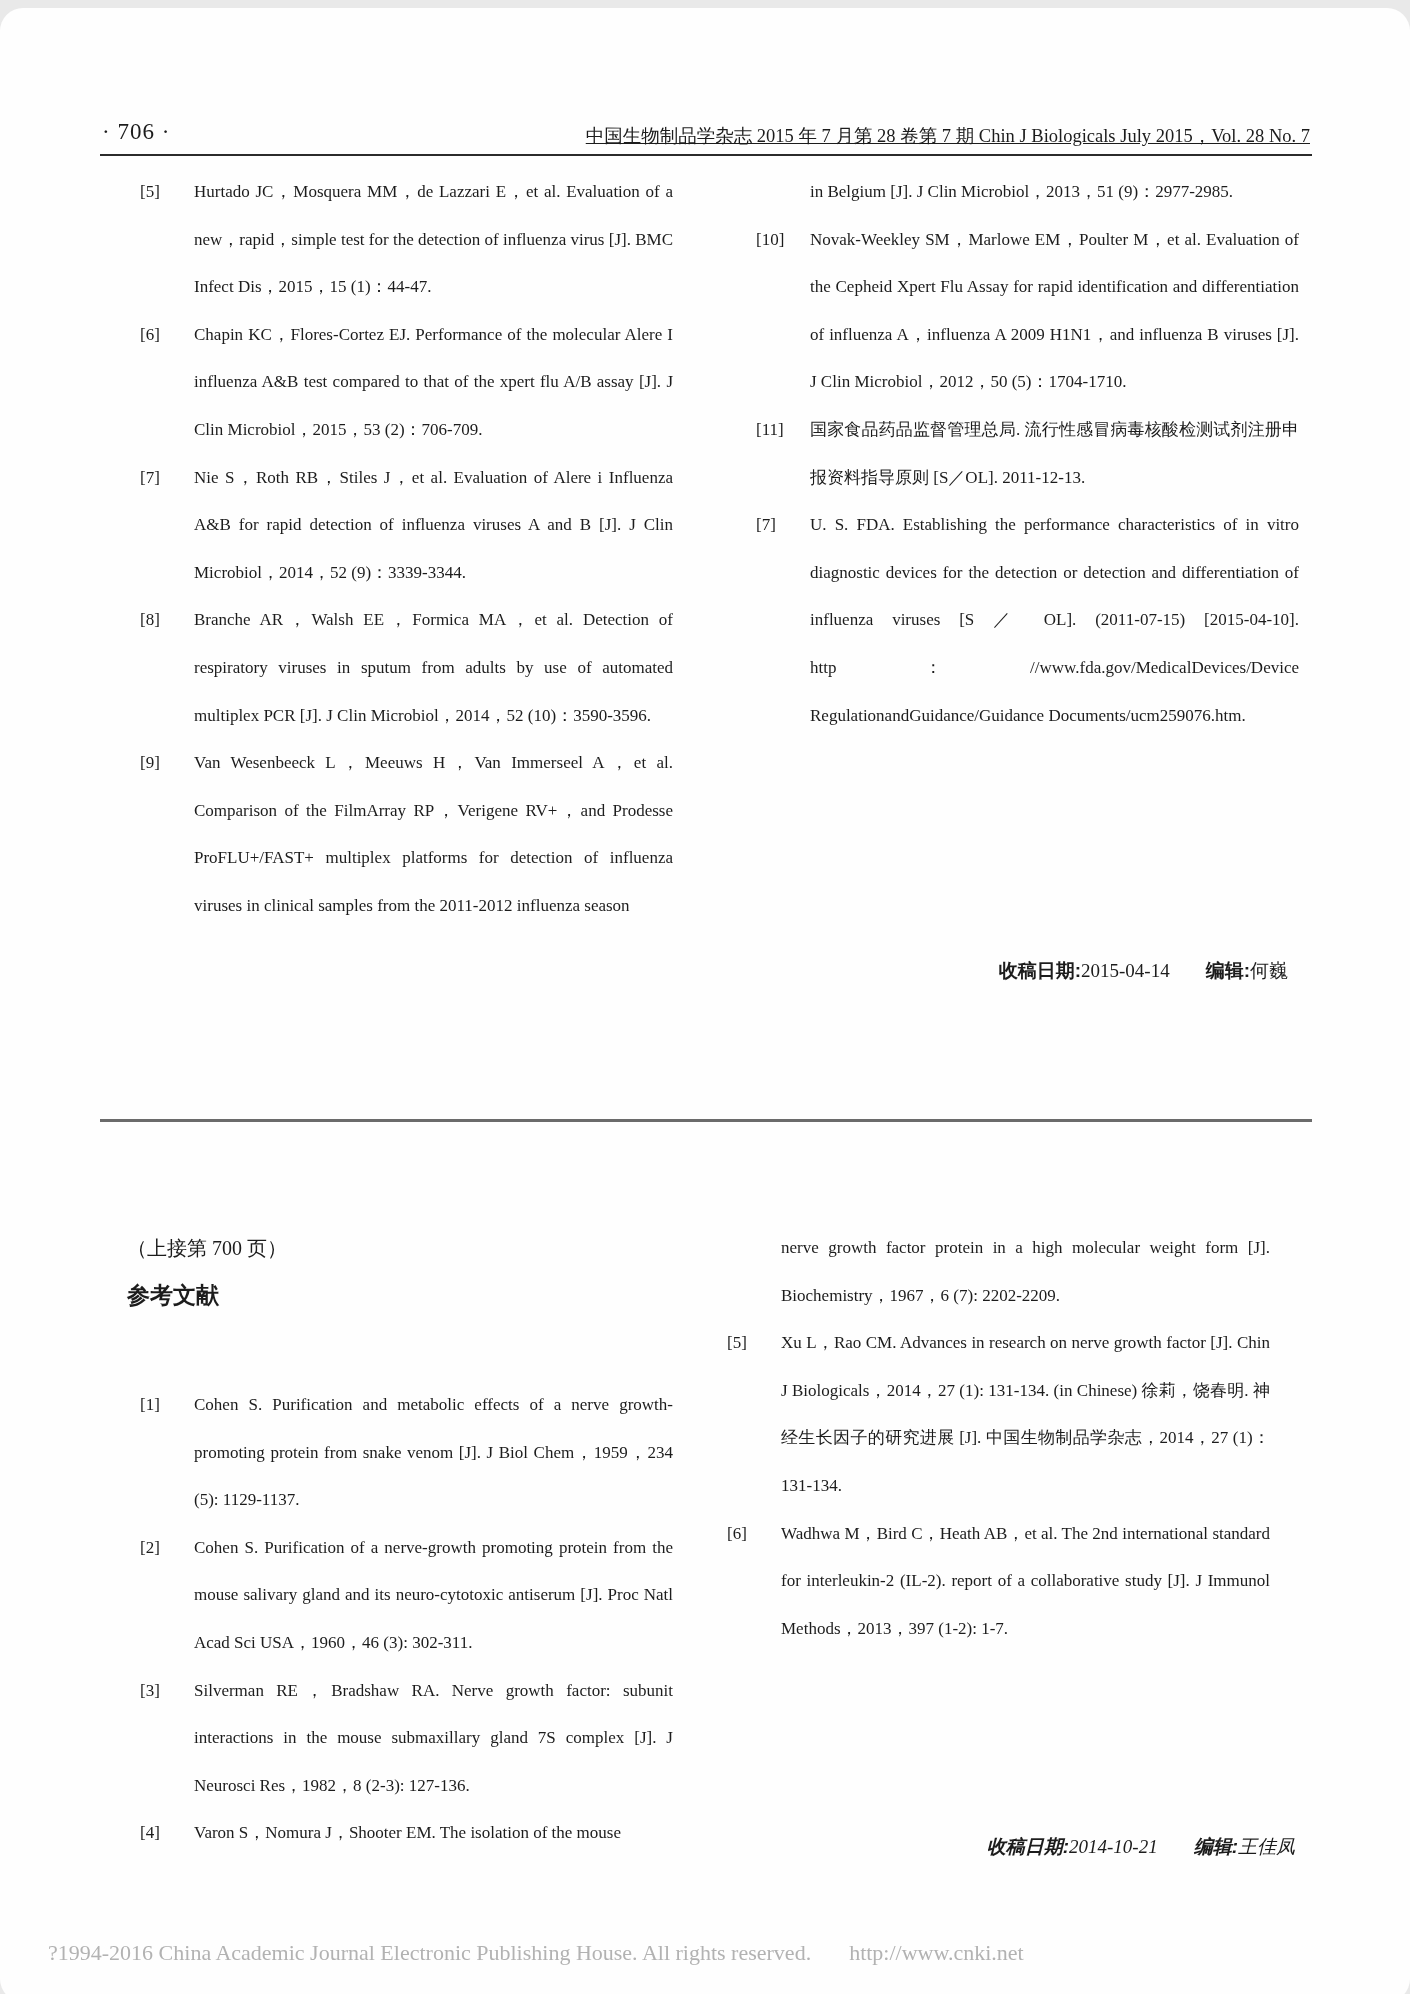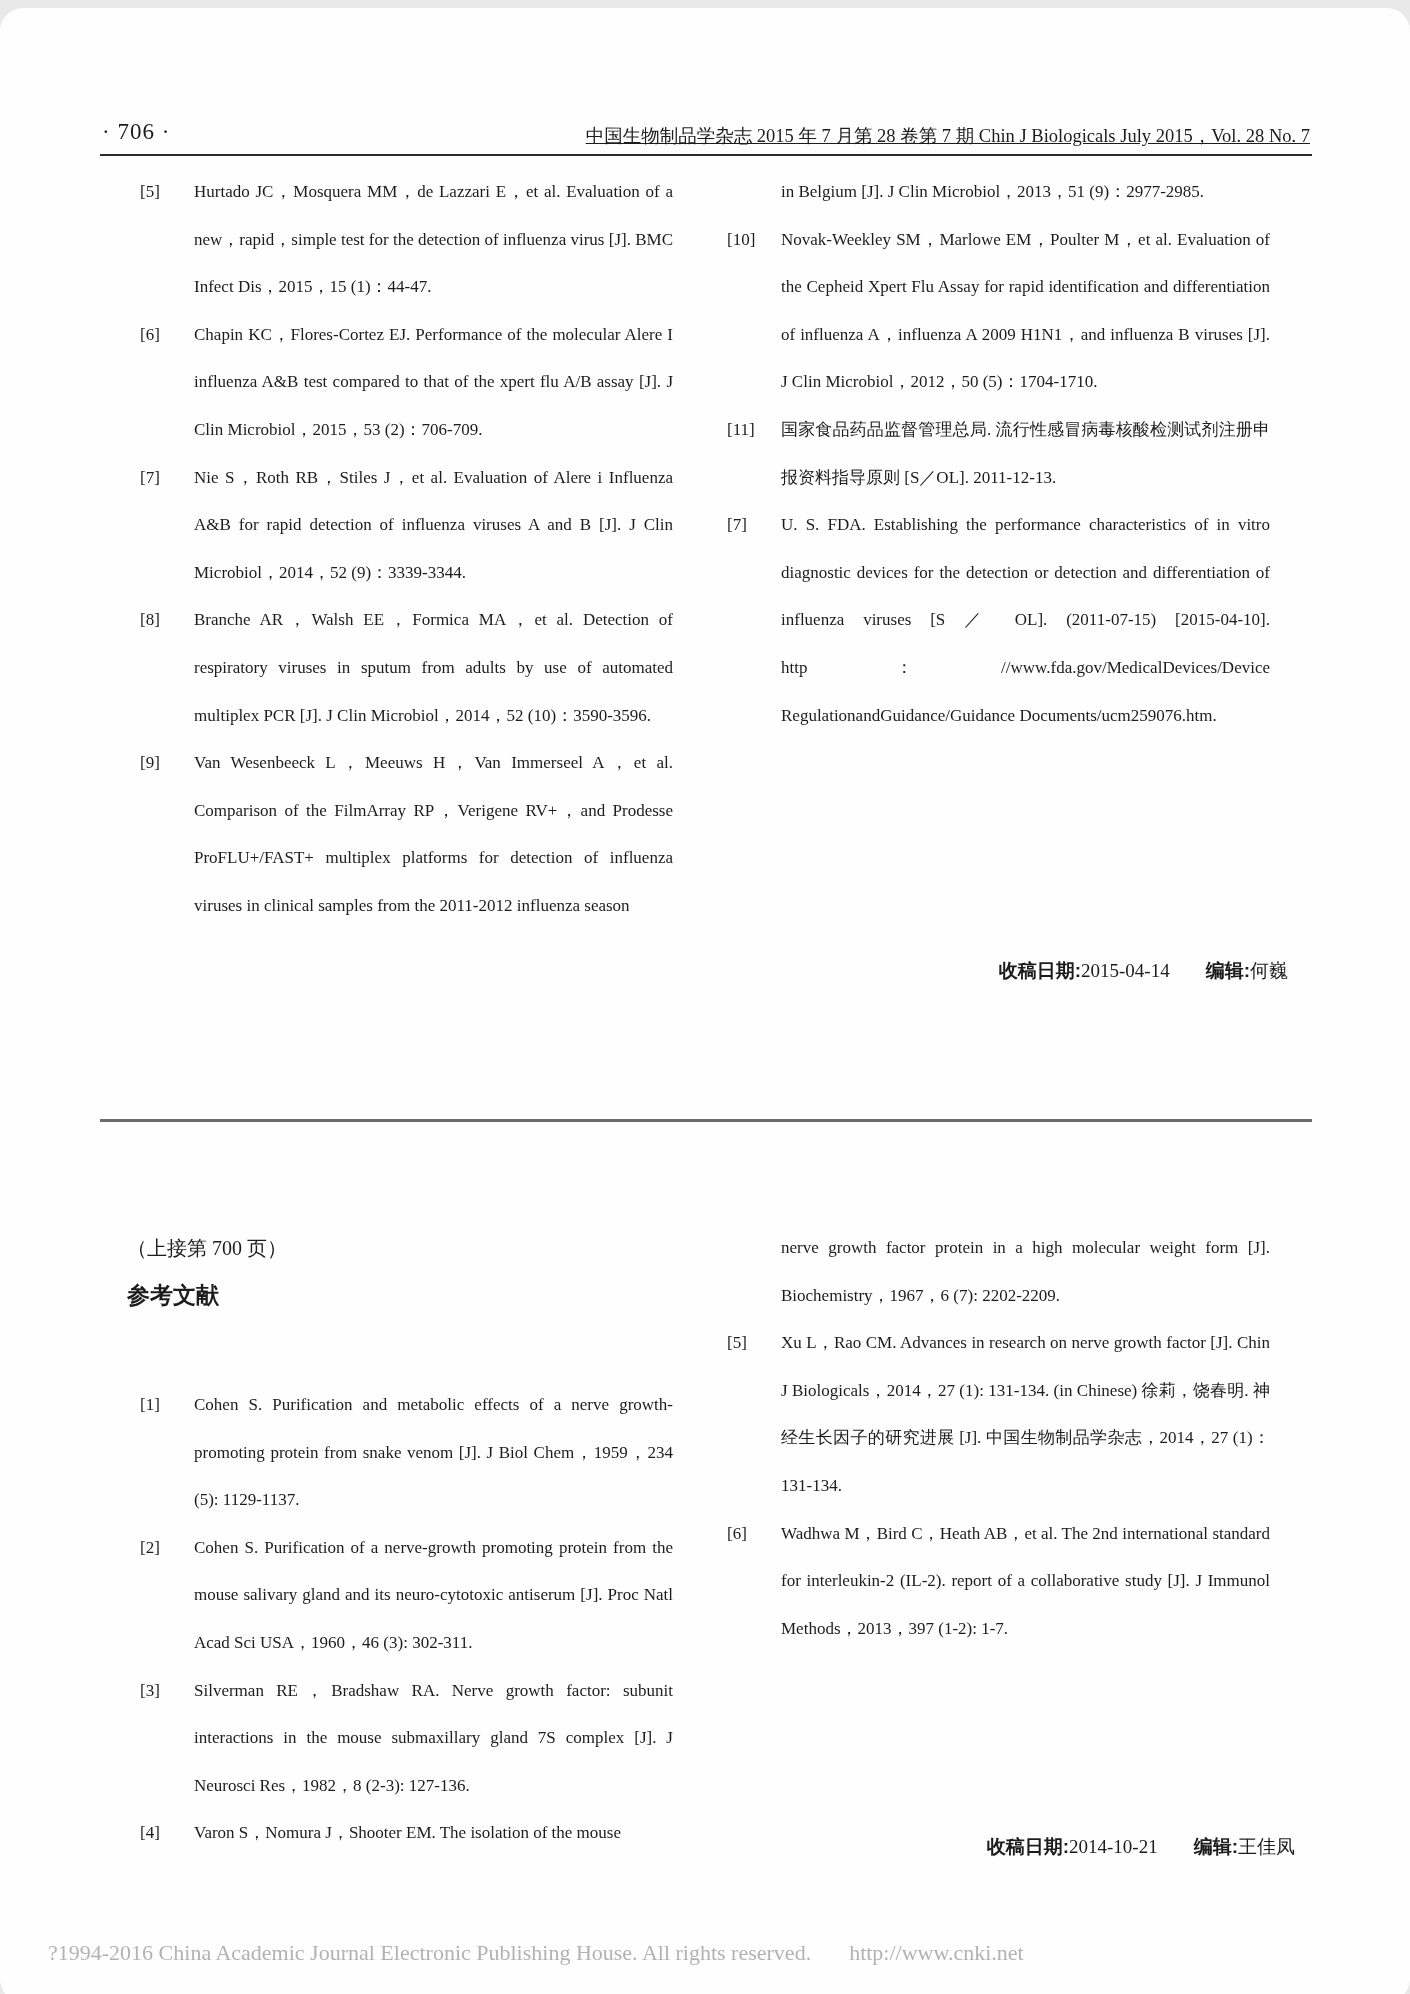--- a/index.html
+++ b/index.html
@@ -9,33 +9,33 @@
     font-family:"Liberation Serif","DejaVu Serif",serif;
     overflow:hidden;
     border-radius:23px;
   }
   .page-number { position:absolute; left:102px; top:111px; font-size:23px; letter-spacing:1px; }
   .journal-line { position:absolute; right:100px; top:115px; font-size:18.5px; white-space:nowrap;text-decoration:underline; }
   .header-rule { position:absolute; left:100px; top:146px; width:1212px; height:2px; background:#2b2b2b; }
 
   .refs-col { position:absolute; font-size:17px; line-height:47.6px; }
   #a1-left  { left:140px; top:160px;  width:533px; }
-  #a1-right { left:727px; top:160px;  width:543px; }
+  #a1-right { left:756px; top:160px;  width:543px; }
   #a2-left  { left:140px; top:1373px; width:533px; }
   #a2-right { left:727px; top:1216px; width:543px; }
 
   .ref-item { position:relative; padding-left:54px; text-align:justify; }
   .ref-label { position:absolute; left:0; top:0; }
   .ref-text { overflow-wrap:break-word; }
 
   .received { position:absolute; font-size:19px; white-space:nowrap; }
   .received .lbl { font-family:"Liberation Sans","DejaVu Sans",sans-serif; font-weight:bold; }
   .received .gap-left { margin-left:36px; }
   .received-a1 { top:950px;  right:122px; }
-  .received-a2 { top:1826px; right:115px; }
+  .received-a2 { top:1826px; right:115px;font-style:italic; }
 
   .section-divider { position:absolute; left:100px; top:1111px; width:1212px; height:3px; background:#6b6b6b; }
 
   .continuation-note { position:absolute; left:127px; top:1227px; font-size:20px; }
   .refs-heading {
     position:absolute; left:127px; top:1272px; margin:0;
     font-size:23px; font-weight:bold;
     font-family:Liberation Serif, serif;
   }
 

